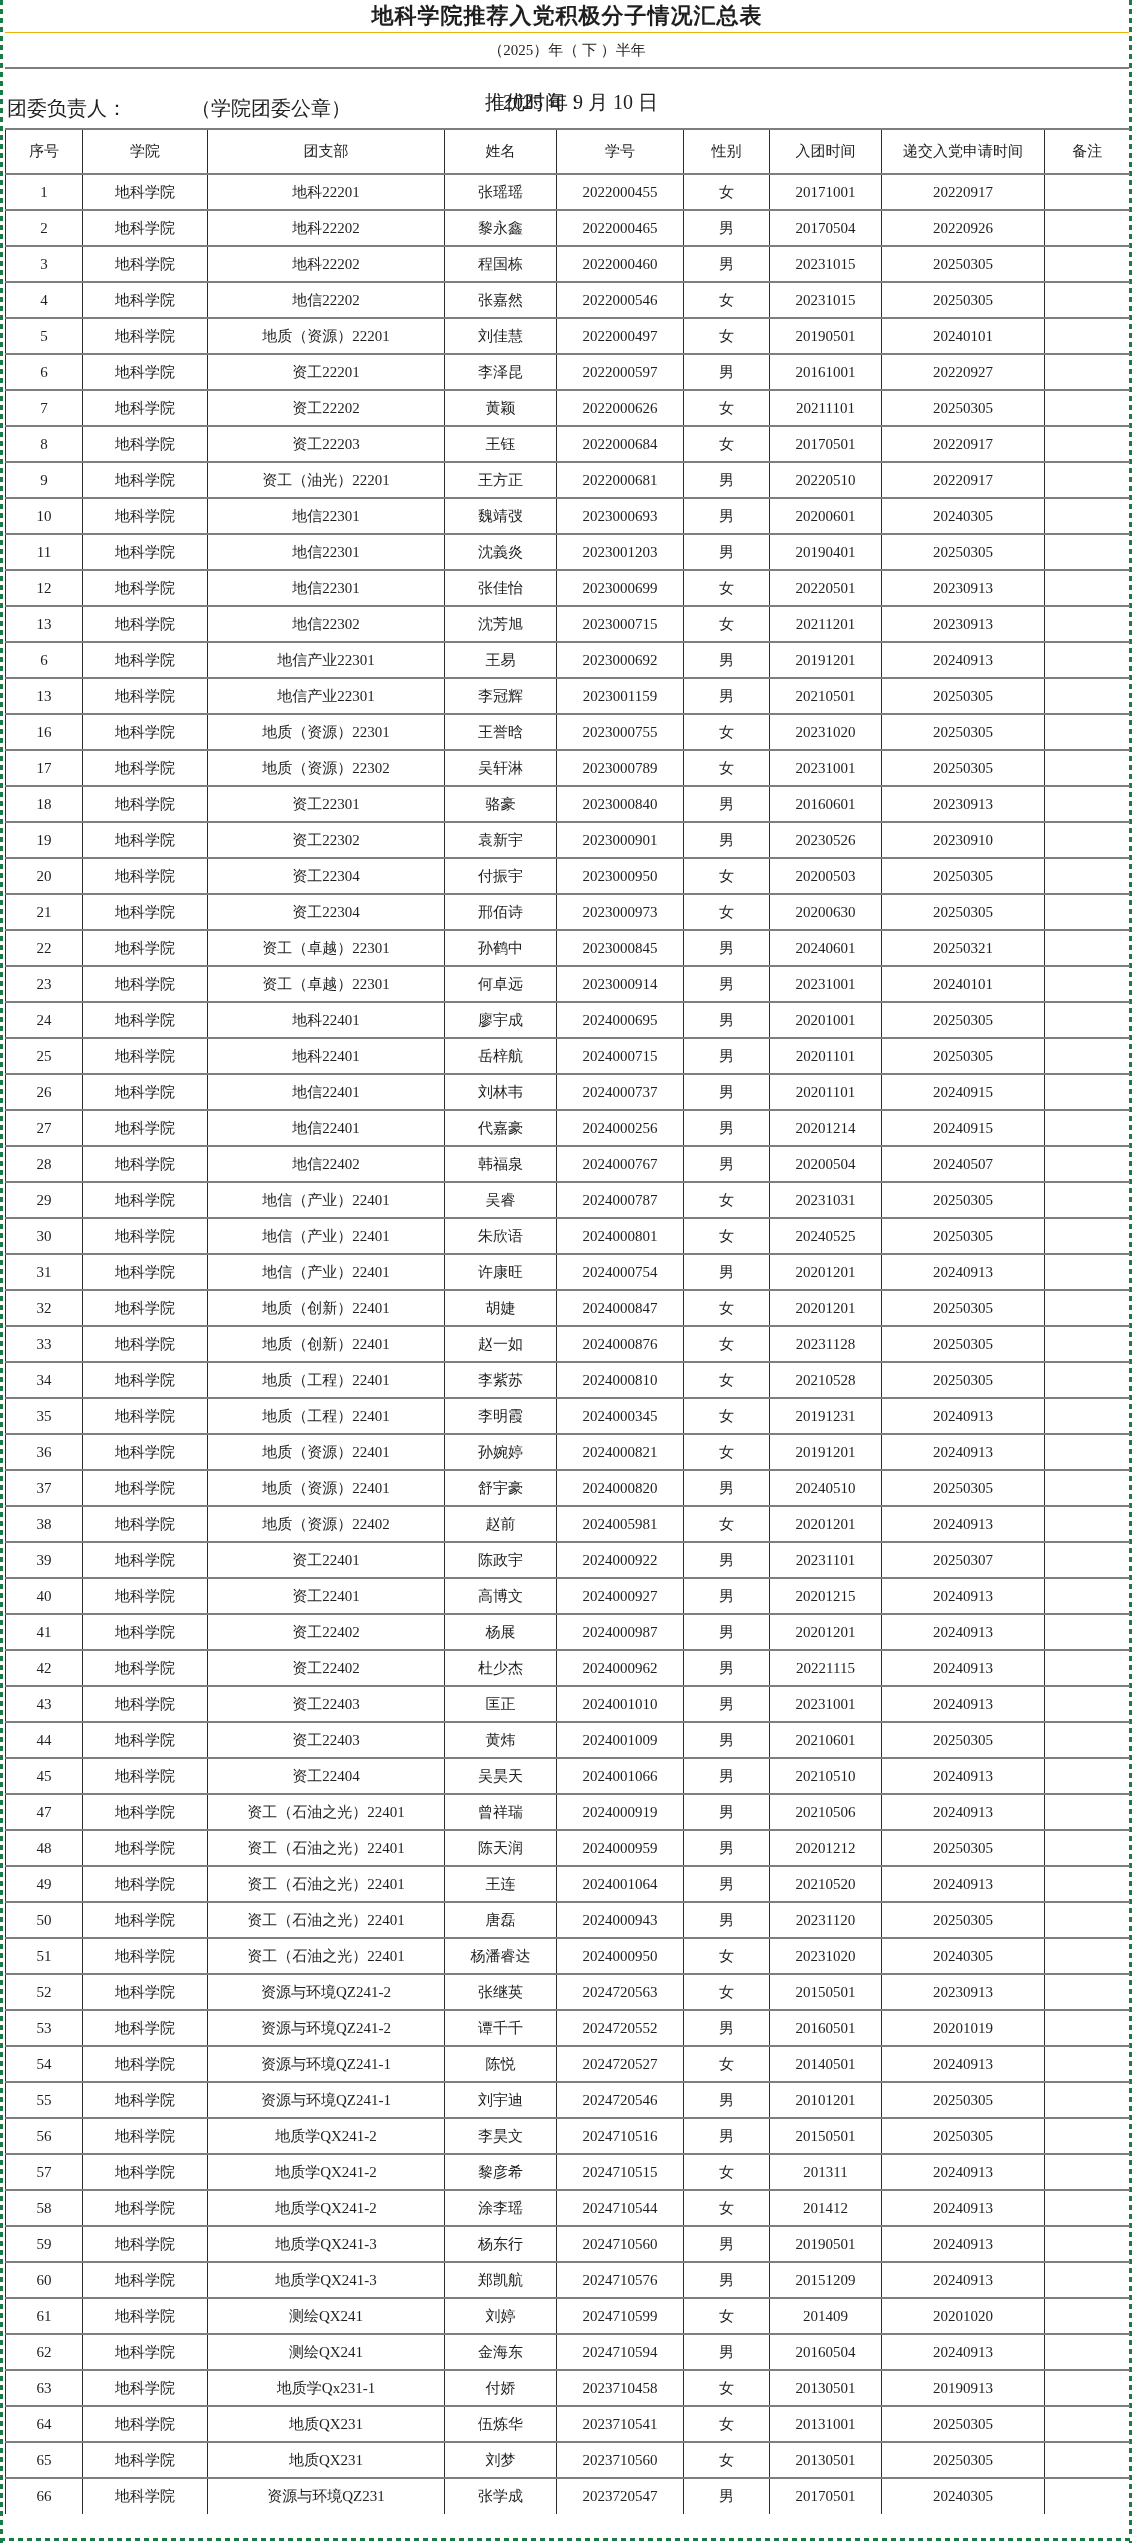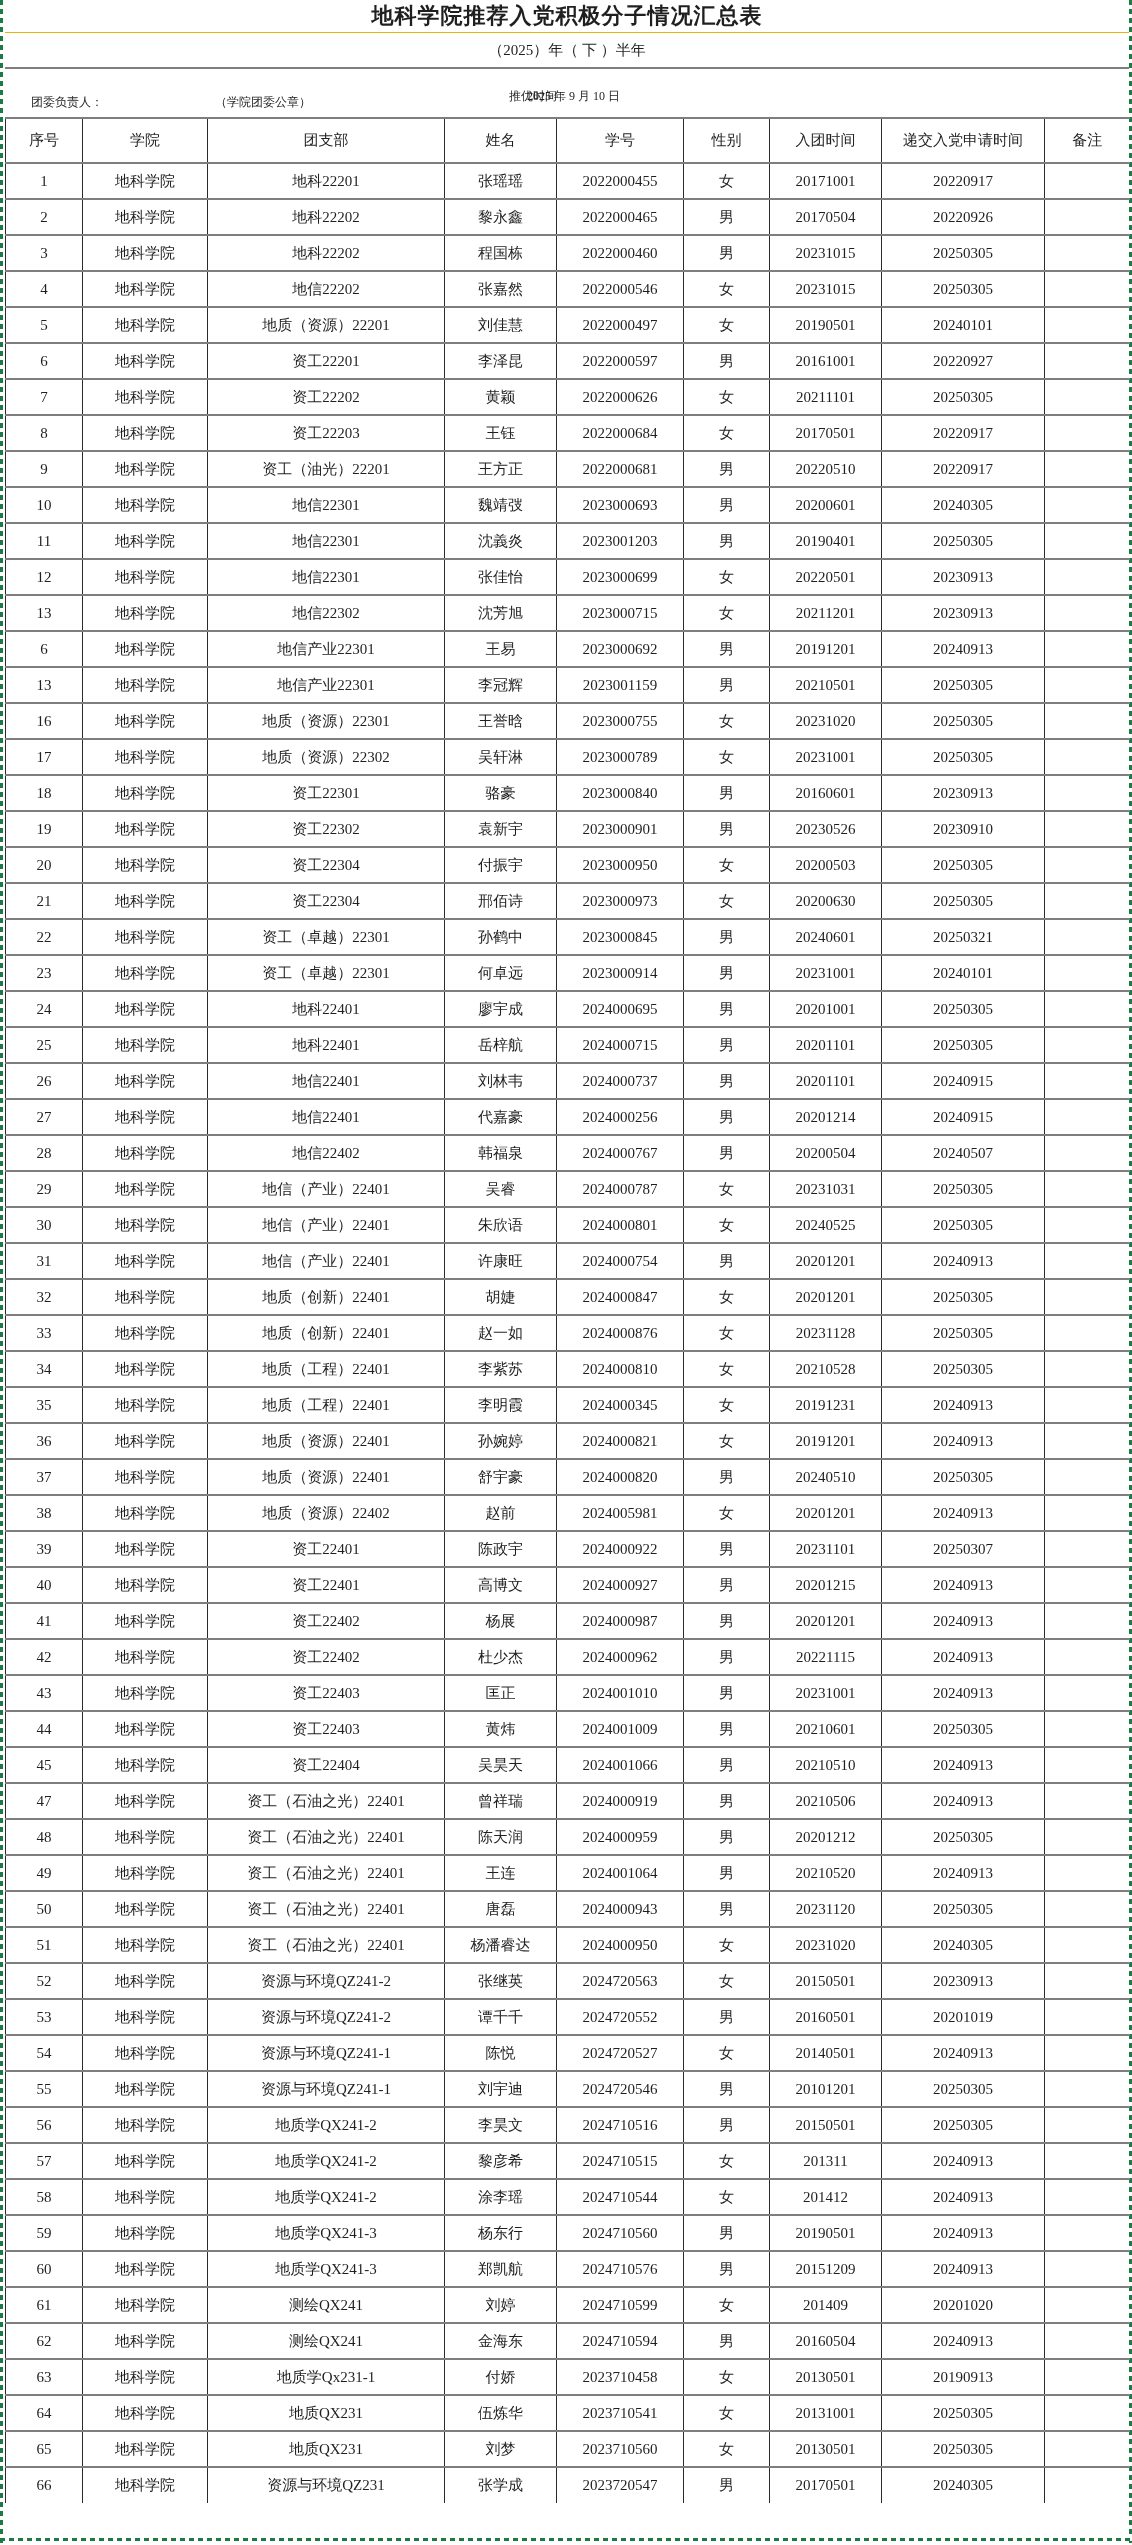--- a/index.html
+++ b/index.html
@@ -23,21 +23,21 @@
     height:33px; display:flex; align-items:center; justify-content:center;
     border-bottom:1px solid #eab308;
     font-size:22px; font-weight:700; letter-spacing:1px;
   }
   .subtitle-row {
     height:36px; display:flex; align-items:center; justify-content:center;
     border-bottom:2px solid #7e7e7e;
     font-size:15px;
     text-align:right;
   }
-  .info-row { height:48px; position:relative; font-size:12px;margin-left:24px; }
+  .info-row { height:59px; position:relative; font-size:20px; }
   .info-row span { position:absolute; bottom:6px; white-space:nowrap; }
   .leader-label { left:2px; }
   .seal-label   { left:186px; }
   .time-block   { left:480px; }
   .time-value   { margin-left:18px; }
 
   table.main {
     border-collapse:collapse; table-layout:fixed; width:1124px;
     font-size:15px;
   }

